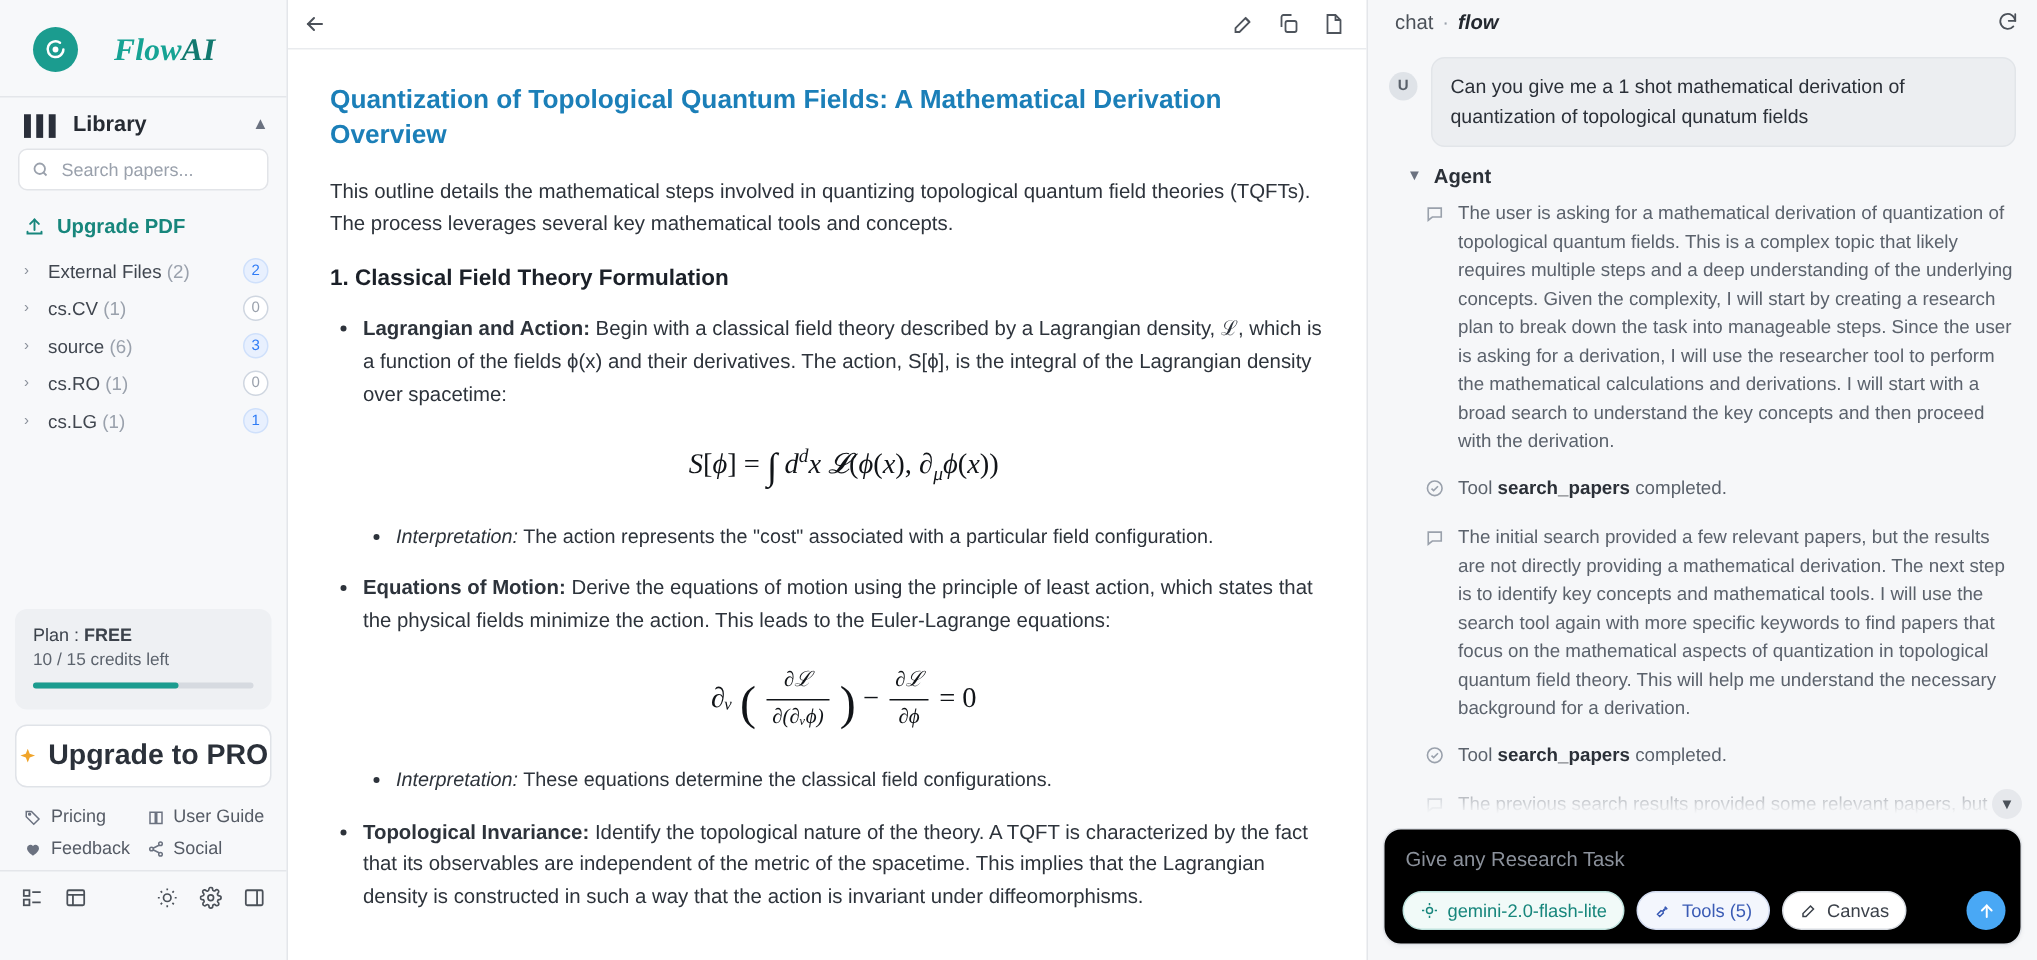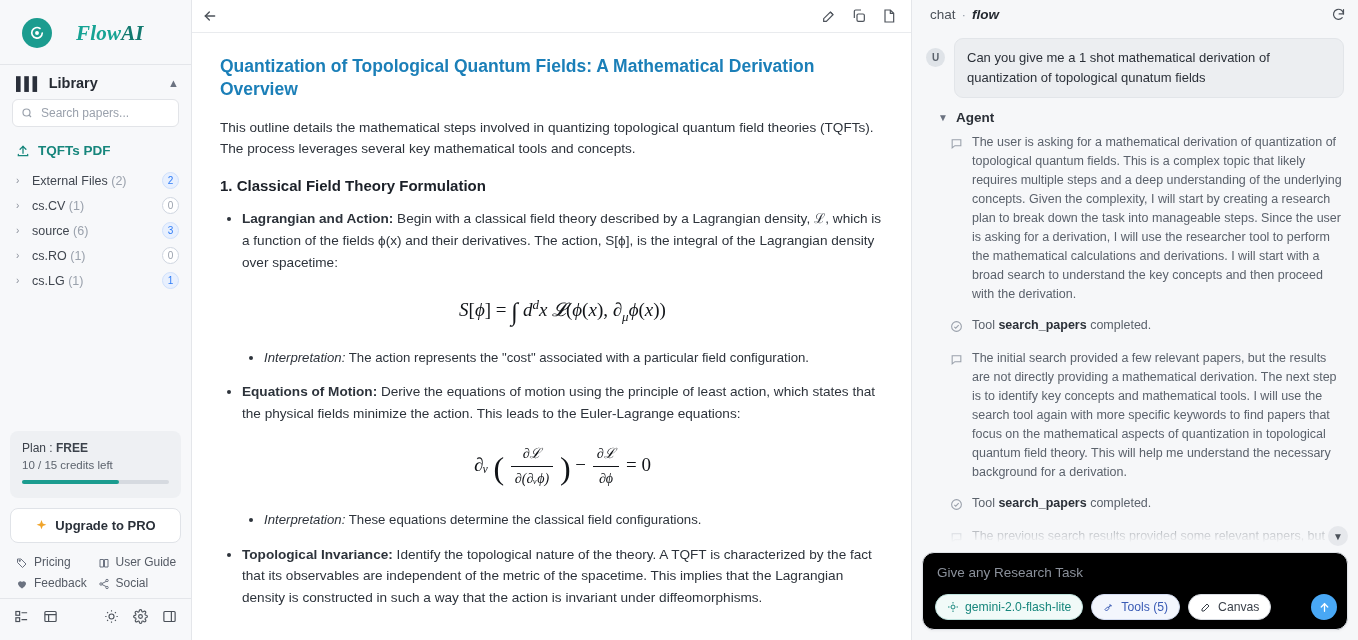--- a/index.html
+++ b/index.html
@@ -107,42 +107,42 @@
     display: flex; align-items: center; justify-content: center;
     color: #2f7cf6;
     border: 1px solid #cfd6e0;
     background: #fff;
   }
   .badge.zero { color: #9aa1ac; }
   .badge.blue { background: #e8f0fe; border-color: #cfe0fb; color: #2f7cf6; }
 
   .sb-bottom {
     margin-top: auto;
-    padding: 0 0 6px 0;
+    padding: 0 0 24px 0;
   }
   .plan-card {
     margin: 0 10px 10px 10px;
     background: #eef0f3;
     border-radius: 8px;
     padding: 10px 12px 14px 12px;
   }
   .plan-line { font-size: 12px; color: #3c424b; }
   .plan-line b { font-weight: 700; }
   .credits { font-size: 11.5px; color: #5c636d; margin-top: 4px; }
   .bar { height: 4px; background: #d6dae0; border-radius: 3px; margin-top: 9px; position: relative; }
   .bar > span { position: absolute; left: 0; top: 0; bottom: 0; width: 66%; background: #1b9c8f; border-radius: 3px; }
 
   .upgrade-btn {
     margin: 0 10px 12px 10px;
     border: 1px solid #e0e3e8;
     background: #fff;
     border-radius: 8px;
     padding: 9px 0;
     display: flex; align-items: center; justify-content: center; gap: 7px;
-    font-size: 13px; font-weight: 600; color: #2b313a;
+    font-size: 19px; font-weight: 600; color: #2b313a;
   }
   .links {
     display: grid;
     grid-template-columns: 1fr 1fr;
     row-gap: 7px;
     padding: 0 12px 8px 16px;
     font-size: 12px;
     color: #555b65;
   }
   .links div { display: flex; align-items: flex-end; gap: 6px; }
@@ -381,21 +381,21 @@
     </div>
 
     <div class="upload-row">
       <span class="icon">
         <svg width="14" height="14" viewBox="0 0 24 24" fill="none" stroke="#17867c" stroke-width="2.2" stroke-linecap="round">
             <path d="M12 16V4"></path>
             <path d="M7 9l5-5 5 5"></path>
             <path d="M4 18v2h16v-2"></path>
           </svg>
       </span>
-      <span>TQFTs PDF</span>
+      <span>Upgrade PDF</span>
     </div>
 
     <div class="tree">
       <div class="tree-item">
         <span class="caret">›</span>
         <span class="label"><span>External Files</span> <span class="count-muted">(2)</span></span>
         <span class="badge blue">2</span>
       </div>
       <div class="tree-item">
         <span class="caret">›</span>

